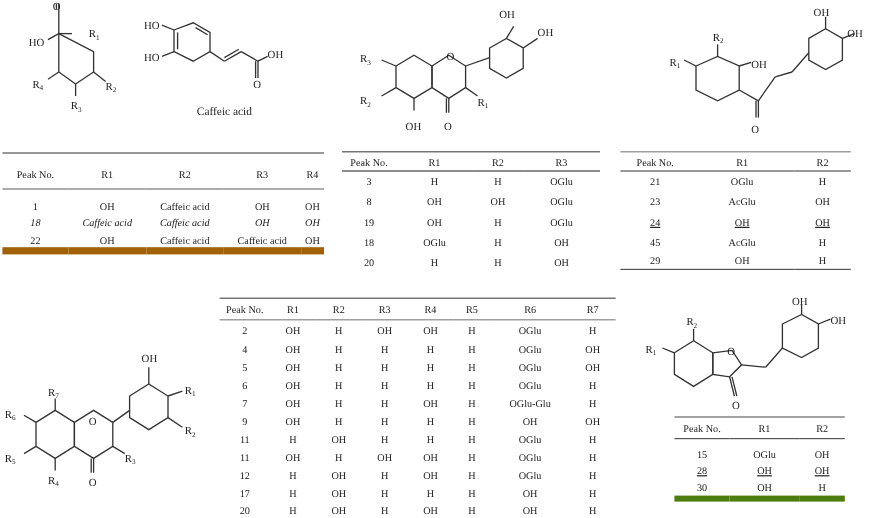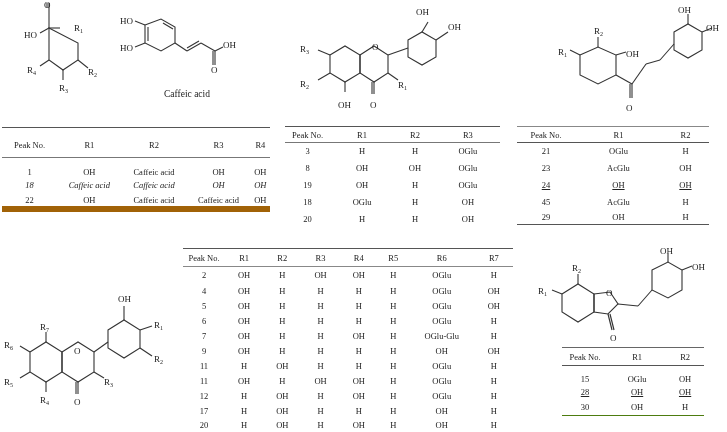--- a/index.html
+++ b/index.html
@@ -408,19 +408,19 @@
     <tr style="height:19px;vertical-align:bottom;">
         <td>15</td>
         <td>OGlu</td>
         <td>OH</td>
       </tr>
     <tr style="height:16px;text-decoration:underline;">
         <td>28</td>
         <td>OH</td>
         <td>OH</td>
       </tr>
-    <tr style="height:15px;border-bottom:1px solid #4d7c0f;">
+    <tr style="height:15px;border-bottom:5px solid #4d7c0f;">
         <td>30</td>
         <td>OH</td>
         <td>H</td>
       </tr>
   </tbody>
 </table>
 
 </body></html>

